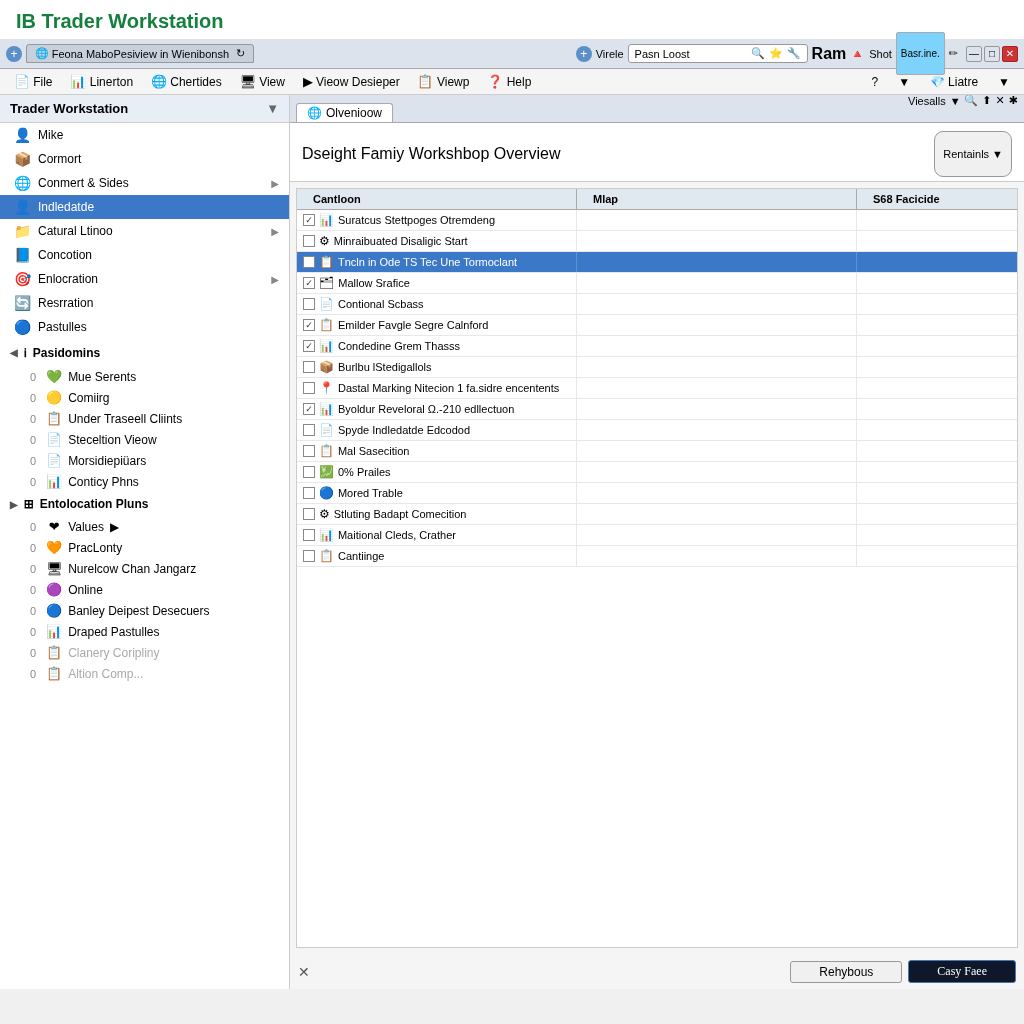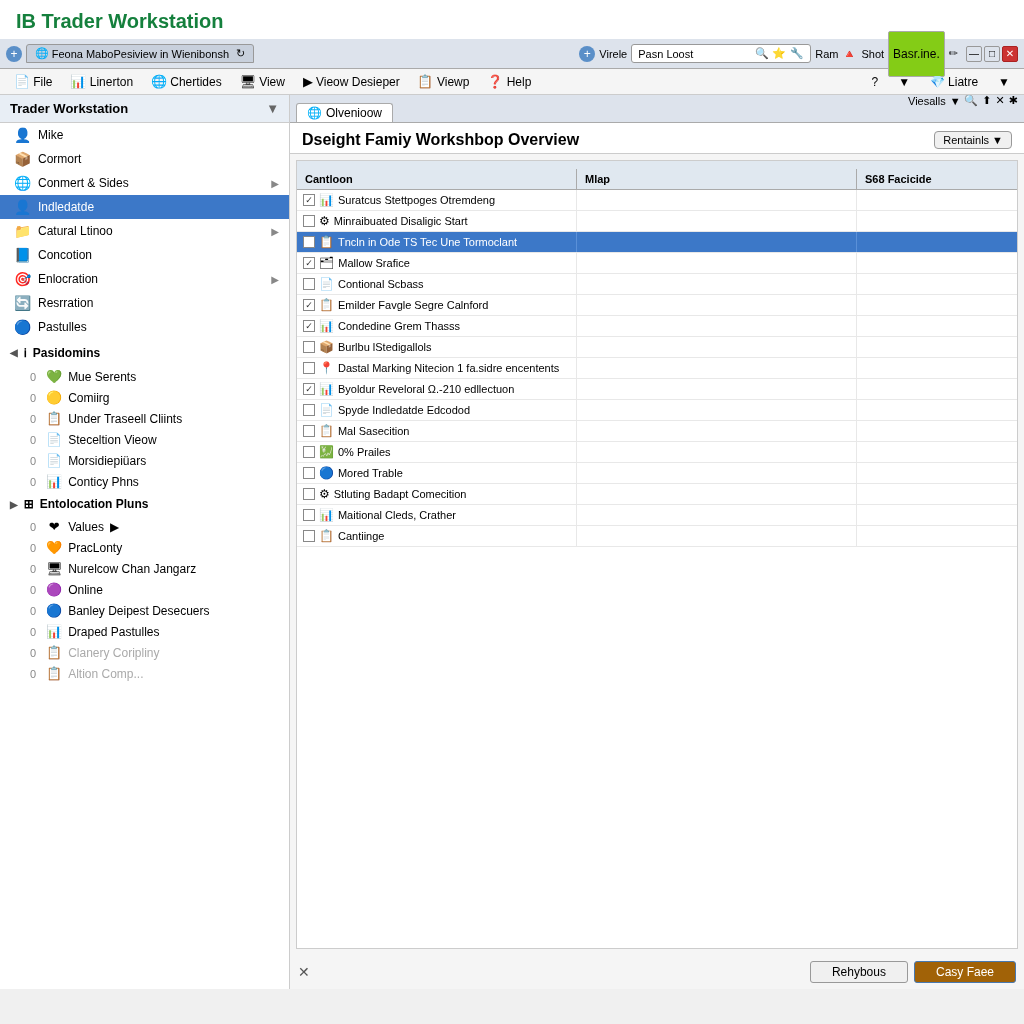--- a/index.html
+++ b/index.html
@@ -195,27 +195,27 @@
     .content-header {
       background: white;
       padding: 8px 12px 4px 12px;
       border-bottom: 1px solid #ccc;
       display: flex;
       align-items: center;
       justify-content: space-between;
     }
     .content-title {
       font-size: 16px;
-      font-weight: bold;
+      font-weight: normal;
     }
     .btn-retain {
       background: #f0f0f0;
       border: 1px solid #999;
-      border-radius: 4px;
-      padding: 2px 8px;
+      border-radius: 9px;
+      padding: 16px 8px;
       font-size: 11px;
       cursor: pointer;
       display: flex; align-items: center; gap: 3px;
     }
 
     
     .config-table {
       background: white;
       margin: 6px;
       border: 1px solid #ccc;
@@ -224,23 +224,22 @@
     }
     .config-table-header {
       display: grid;
       grid-template-columns: 1fr 1fr 160px;
       background: #e0e8f0;
       border-bottom: 1px solid #aaa;
       font-weight: bold;
       font-size: 11px;
     }
     .config-table-header .col {
-      padding: 4px 8px;
+      padding: 4px 16px;
       border-right: 1px solid #aaa;
-      margin-top: 8px;
     }
     .config-table-header .col:last-child { border-right: none; }
 
     .table-row {
       display: grid;
       grid-template-columns: 1fr 1fr 160px;
       border-bottom: 1px solid #e8e8e8;
       font-size: 11px;
       cursor: pointer;
     }
@@ -267,28 +266,29 @@
       display: flex;
       align-items: center;
       gap: 6px;
     }
     .action-bar .close-x { font-size: 14px; cursor: pointer; color: #555; }
     .action-bar .spacer { flex: 1; }
     .btn-action {
       background: #f0f0f0;
       border: 1px solid #999;
       border-radius: 3px;
-      padding: 3px 21px;
+      padding: 3px 28px;
       font-size: 12px;
       cursor: pointer;
     }
     .btn-action.primary {
-      background: #a16207;
+      background: #0f172a;
       color: white;
       border-color: #4878b0;
+      font-family: Liberation Serif, serif;
     }
   </style>
 </head>
 <body>
 
 <div class="app-title">IB Trader Workstation</div>
 
 <div class="browser-bar">
   <div class="add-tab">+</div>
   <div class="tab">
@@ -301,24 +301,24 @@
     <div class="add-tab">+</div>
     <span style="font-size:11px;">Virele</span>
   </div>
   <div class="url-area">
     <span>Pasn Loost</span>
     <span style="flex:1"></span>
     <span>🔍</span>
     <span>⭐</span>
     <span>🔧</span>
   </div>
-  <span style="font-size:11px;">Ram</span>
+  <span style="font-size:16px;font-weight:bold;">Ram</span>
   <span>🔺</span>
   <span style="font-size:11px;">Shot</span>
-  <span style="font-size:12px;background:#84cc16;border:1px solid #aaa;padding:15px 4px;border-radius:2px;">Basr.ine.</span>
+  <span style="font-size:10px;background:#7dd3fc;border:1px solid #aaa;padding:15px 4px;border-radius:2px;">Basr.ine.</span>
   <span style="font-size:11px;">✏</span>
   <div class="window-controls">
     <div class="wc wc-min">—</div>
     <div class="wc wc-max">□</div>
     <div class="wc wc-close">✕</div>
   </div>
 </div>
 
 <div class="menu-bar">
   <div class="menu-item">

